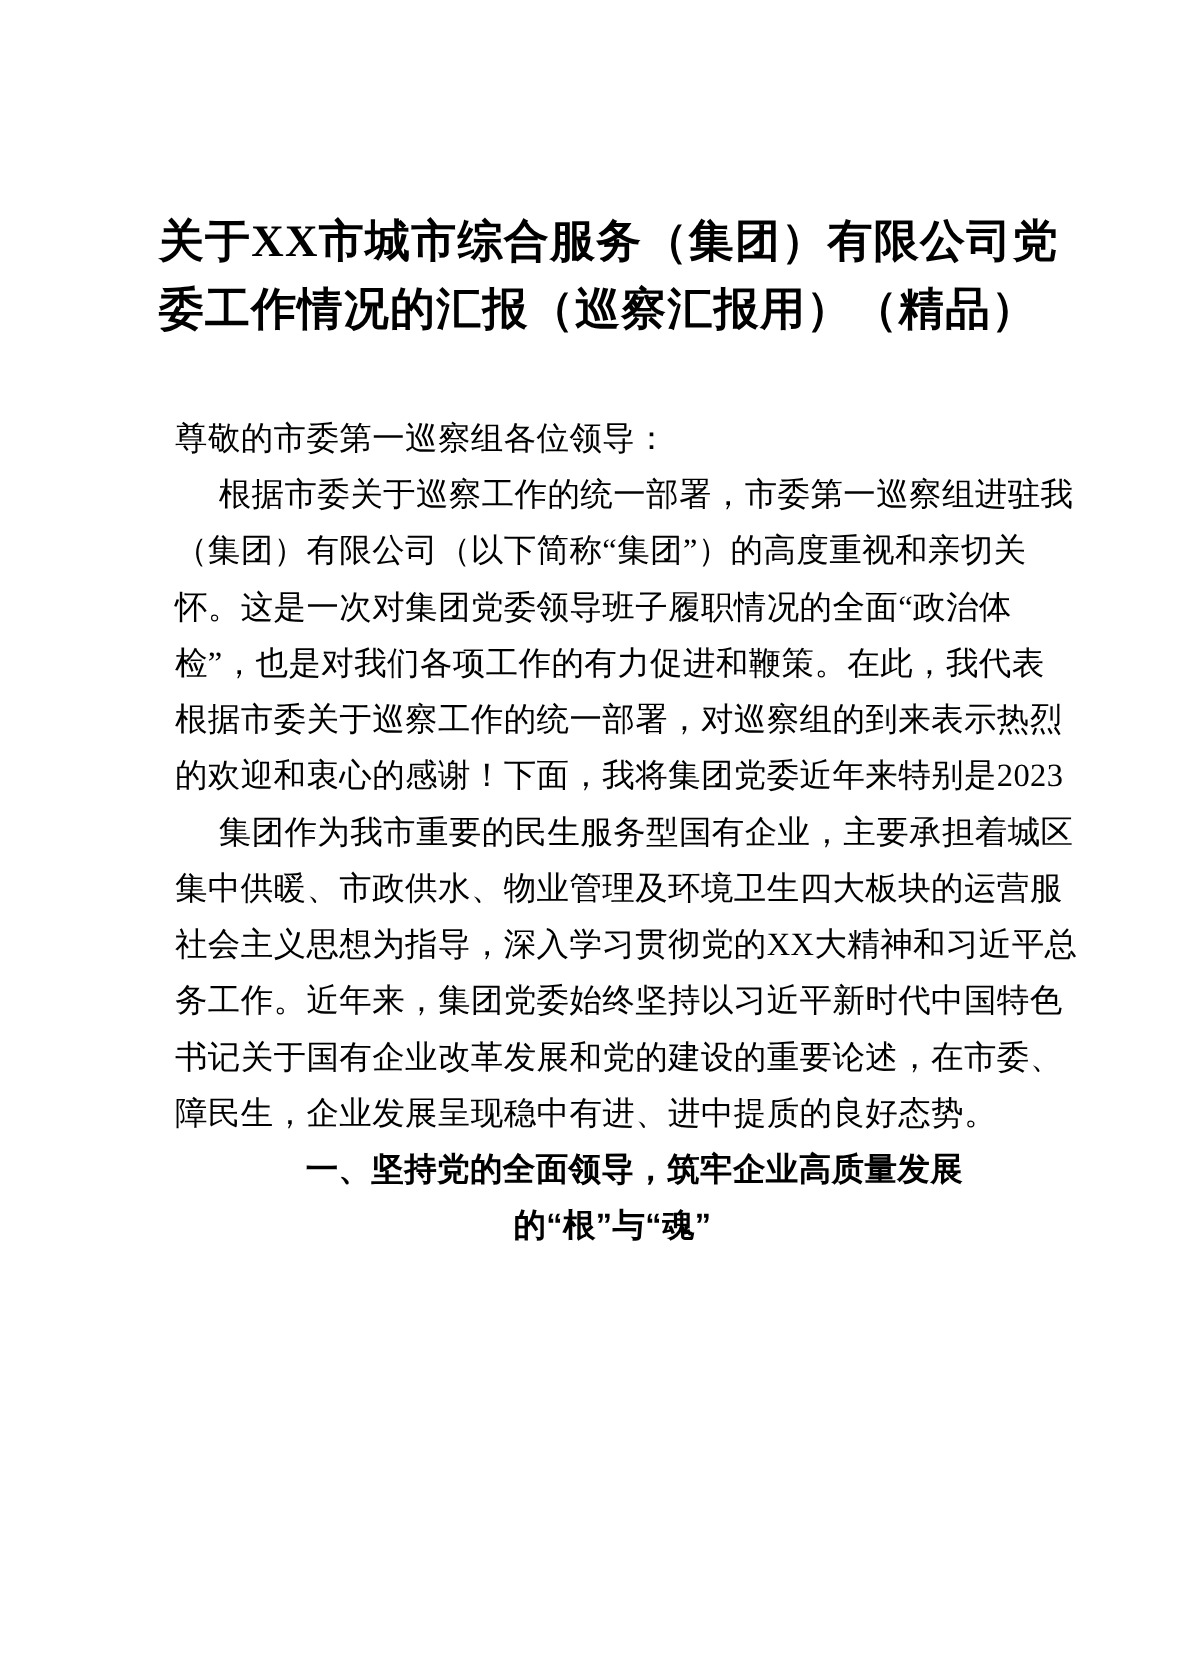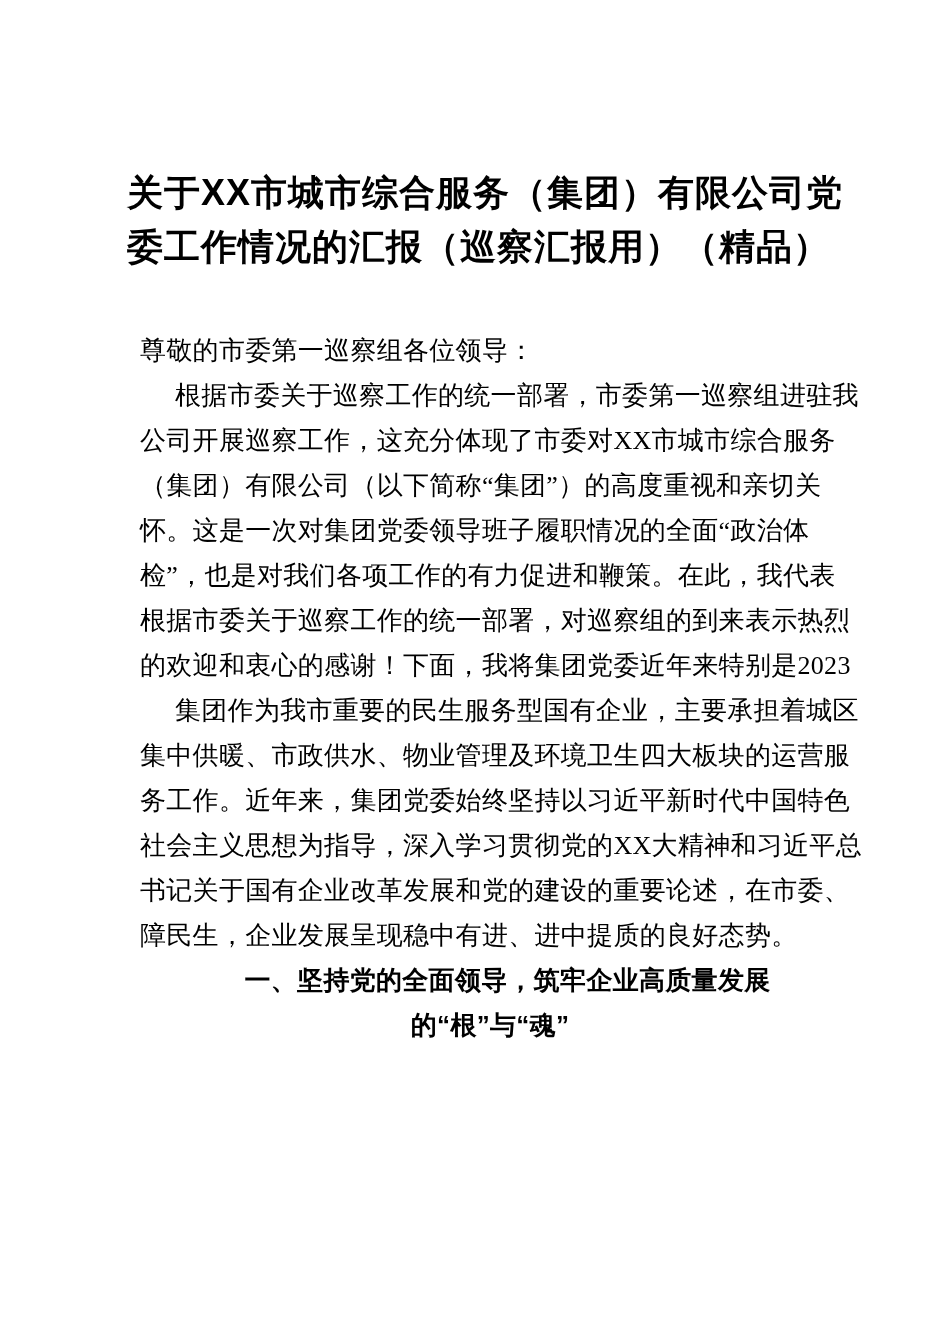--- a/index.html
+++ b/index.html
@@ -14,21 +14,21 @@
     background: #ffffff;
     color: #000000;
     overflow: hidden;
   }
   .title-block {
     position: absolute;
     top: 166px;
     left: 127px;
     width: 696px;
     text-align: center;
-    font-family: Liberation Sans, sans-serif;
+    font-family: Liberation Serif, serif;
     font-weight: 700;
     font-size: 36px;
     line-height: 54px;
     letter-spacing: 1px;
     white-space: nowrap;
   }
   .content-block {
     position: absolute;
     top: 328px;
     left: 140px;
@@ -57,31 +57,30 @@
 
   <div class="title-block">
     <div class="line">关于XX市城市综合服务（集团）有限公司党</div>
     <div class="line">委工作情况的汇报（巡察汇报用）（精品）</div>
   </div>
 
   <div class="content-block">
     <div class="line">尊敬的市委第一巡察组各位领导：</div>
 
     <div class="line indent">根据市委关于巡察工作的统一部署，市委第一巡察组进驻我</div>
-    <div class="line">公司开展巡察工作，这充分体现了市委对XX市城市综合服务</div>
     <div class="line">（集团）有限公司（以下简称“集团”）的高度重视和亲切关</div>
     <div class="line">怀。这是一次对集团党委领导班子履职情况的全面“政治体</div>
     <div class="line">检”，也是对我们各项工作的有力促进和鞭策。在此，我代表</div>
     <div class="line">根据市委关于巡察工作的统一部署，对巡察组的到来表示热烈</div>
     <div class="line">的欢迎和衷心的感谢！下面，我将集团党委近年来特别是2023</div>
 
     <div class="line indent">集团作为我市重要的民生服务型国有企业，主要承担着城区</div>
     <div class="line">集中供暖、市政供水、物业管理及环境卫生四大板块的运营服</div>
+    <div class="line">社会主义思想为指导，深入学习贯彻党的XX大精神和习近平总</div>
     <div class="line">务工作。近年来，集团党委始终坚持以习近平新时代中国特色</div>
-    <div class="line">社会主义思想为指导，深入学习贯彻党的XX大精神和习近平总</div>
     <div class="line">书记关于国有企业改革发展和党的建设的重要论述，在市委、</div>
     <div class="line">障民生，企业发展呈现稳中有进、进中提质的良好态势。</div>
 
     <div class="line indent heading-line">一、坚持党的全面领导，筑牢企业高质量发展</div>
     <div class="line heading-line">的“根”与“魂”</div>
   </div>
 
 </div>
 
 </body></html>

